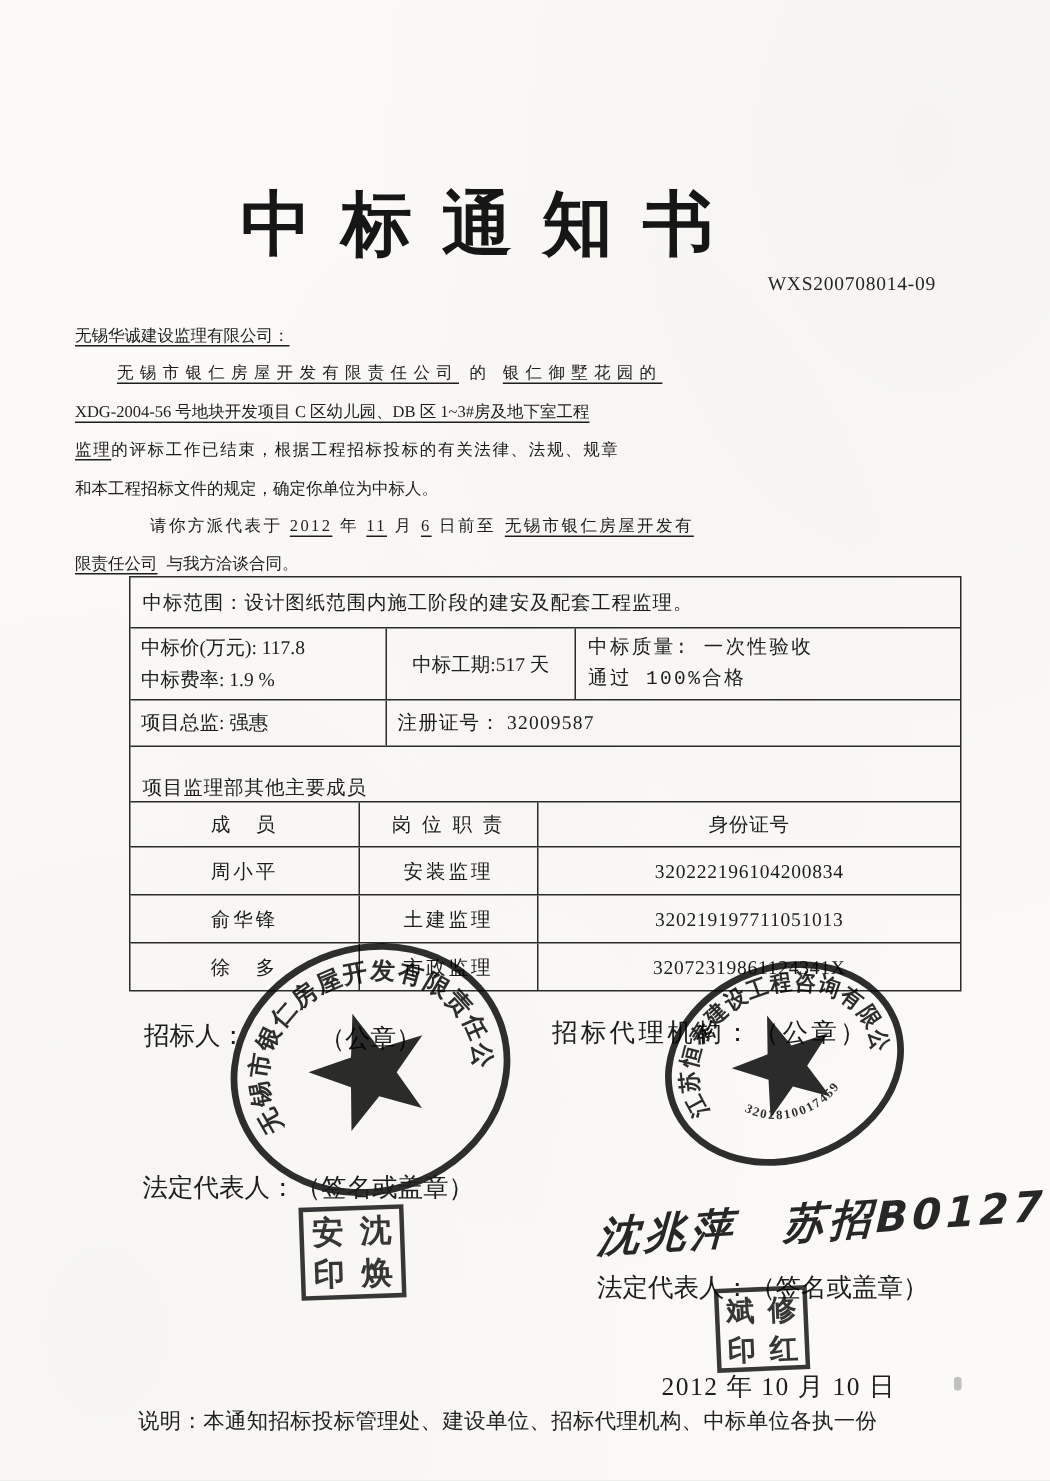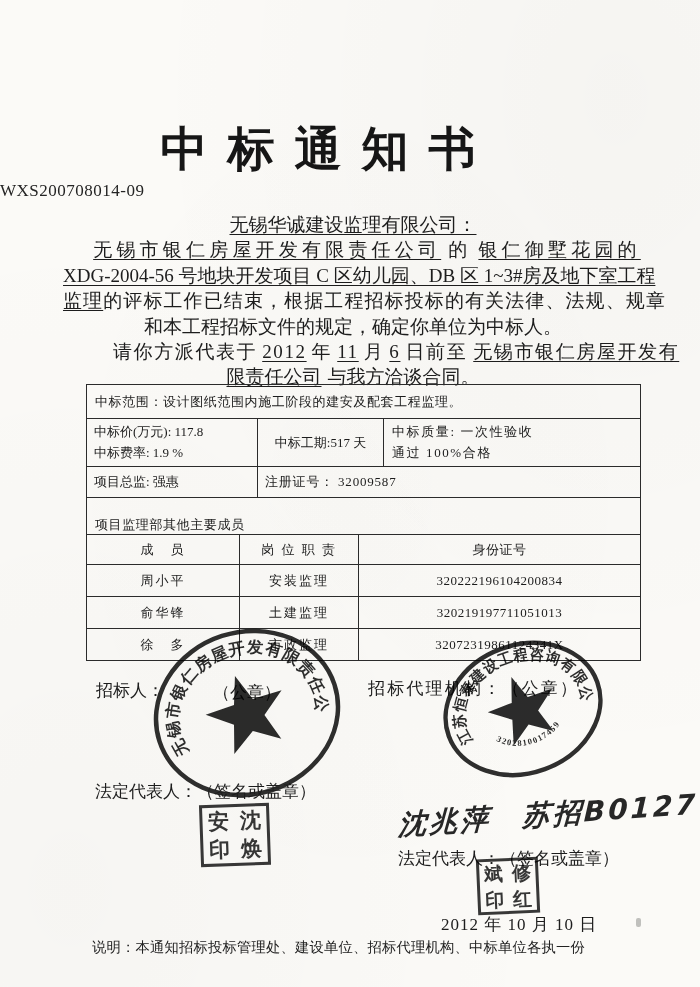--- a/index.html
+++ b/index.html
@@ -12,45 +12,45 @@
       radial-gradient(ellipse at 10% 90%, rgba(0,0,0,0.02), transparent 55%),
       radial-gradient(ellipse at 50% 50%, rgba(0,0,0,0.008), transparent 70%),
       #fbfaf7;
   }
   .title{
     position:absolute;top:118px;left:0;width:100%;margin:0;
     font-size:47px;font-weight:700;letter-spacing:20px;text-align:center;
     transform:translateX(-22px);color:#161616;
   }
   .doc-no{
-    position:absolute;top:181px;left:0;width:624px;text-align:left;
-    font-size:17px;color:#242424;letter-spacing:0.5px;
-  }
-  .bodytext{position:absolute;top:212px;left:63px;width:580px;font-size:19px;line-height:25.4px;color:#1d1d1d;text-align:center;}
+    position:absolute;top:181px;left:0;width:624px;text-align:right;
+    font-size:13px;color:#242424;letter-spacing:0.5px;
+  }
+  .bodytext{position:absolute;top:212px;left:50px;width:580px;font-size:11px;line-height:25.4px;color:#1d1d1d;}
   .line{white-space:nowrap;}
   .u{text-decoration:underline;text-underline-offset:3px;text-decoration-thickness:1px;}
   .l2{letter-spacing:4.2px;text-indent:28px;}
   .l2 .mid{margin:0 7px;}
   .l4{letter-spacing:1.1px;}
   .l6{letter-spacing:1.6px;text-indent:50px;}
   .num{padding:0 5px;}
   .l7 .tail{margin-left:6px;}
 
   
   .award-box{position:absolute;top:384px;left:86px;width:553px;border:1.6px solid #2b2b2b;font-size:13px;color:#1c1c1c;}
   .row{border-bottom:1.5px solid #2b2b2b;display:flex;align-items:stretch;}
   .row:last-child{border-bottom:none;}
   .scope-row{height:33px;align-items:center;padding-left:8px;letter-spacing:0.6px;}
   .r2{height:47px;}
   .r3{height:30px;}
   .c{box-sizing:border-box;}
   .bdr{border-right:1.5px solid #2b2b2b;}
   .c-price{width:171px;padding:2px 0 0 7px;line-height:21px;}
   .c-dur{width:126px;display:flex;align-items:center;justify-content:center;}
-  .c-qual{flex:1;padding:2px 0 0 8px;line-height:21px;letter-spacing:1.6px;}
+  .c-qual{flex:1;padding:2px 0 0 8px;line-height:21px;letter-spacing:1.6px;font-family:Liberation Mono, monospace;}
   .c-chief{width:171px;display:flex;align-items:center;padding-left:7px;}
   .c-cert{flex:1;display:flex;align-items:center;padding-left:7px;letter-spacing:0.8px;}
   .members-title-row{height:36px;align-items:flex-end;padding-left:8px;letter-spacing:0.6px;}
   .mh{height:29px;}
   .mrow{height:31px;}
   .mc1{width:153px;display:flex;align-items:center;justify-content:center;letter-spacing:2px;}
   .mc2{width:119px;display:flex;align-items:center;justify-content:center;letter-spacing:2px;}
   .mc3{flex:1;display:flex;align-items:center;justify-content:center;letter-spacing:0.5px;}
 
   

